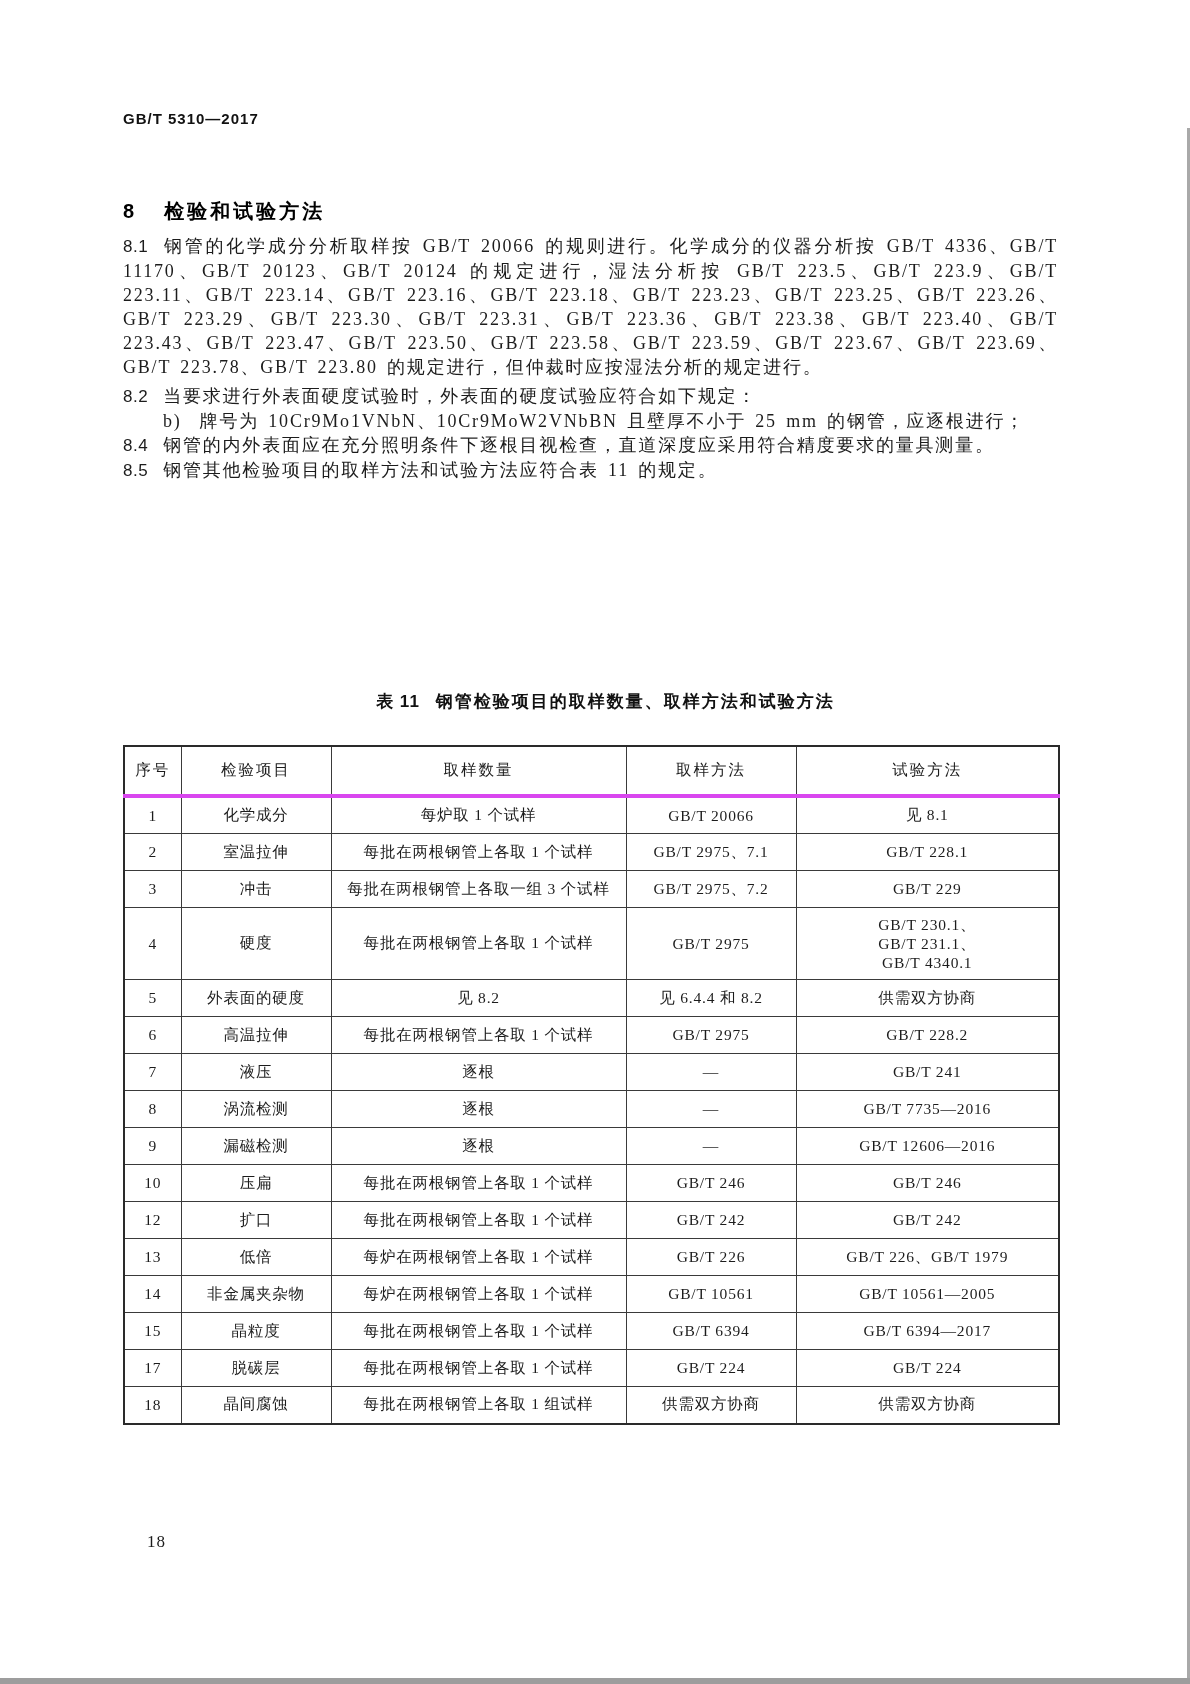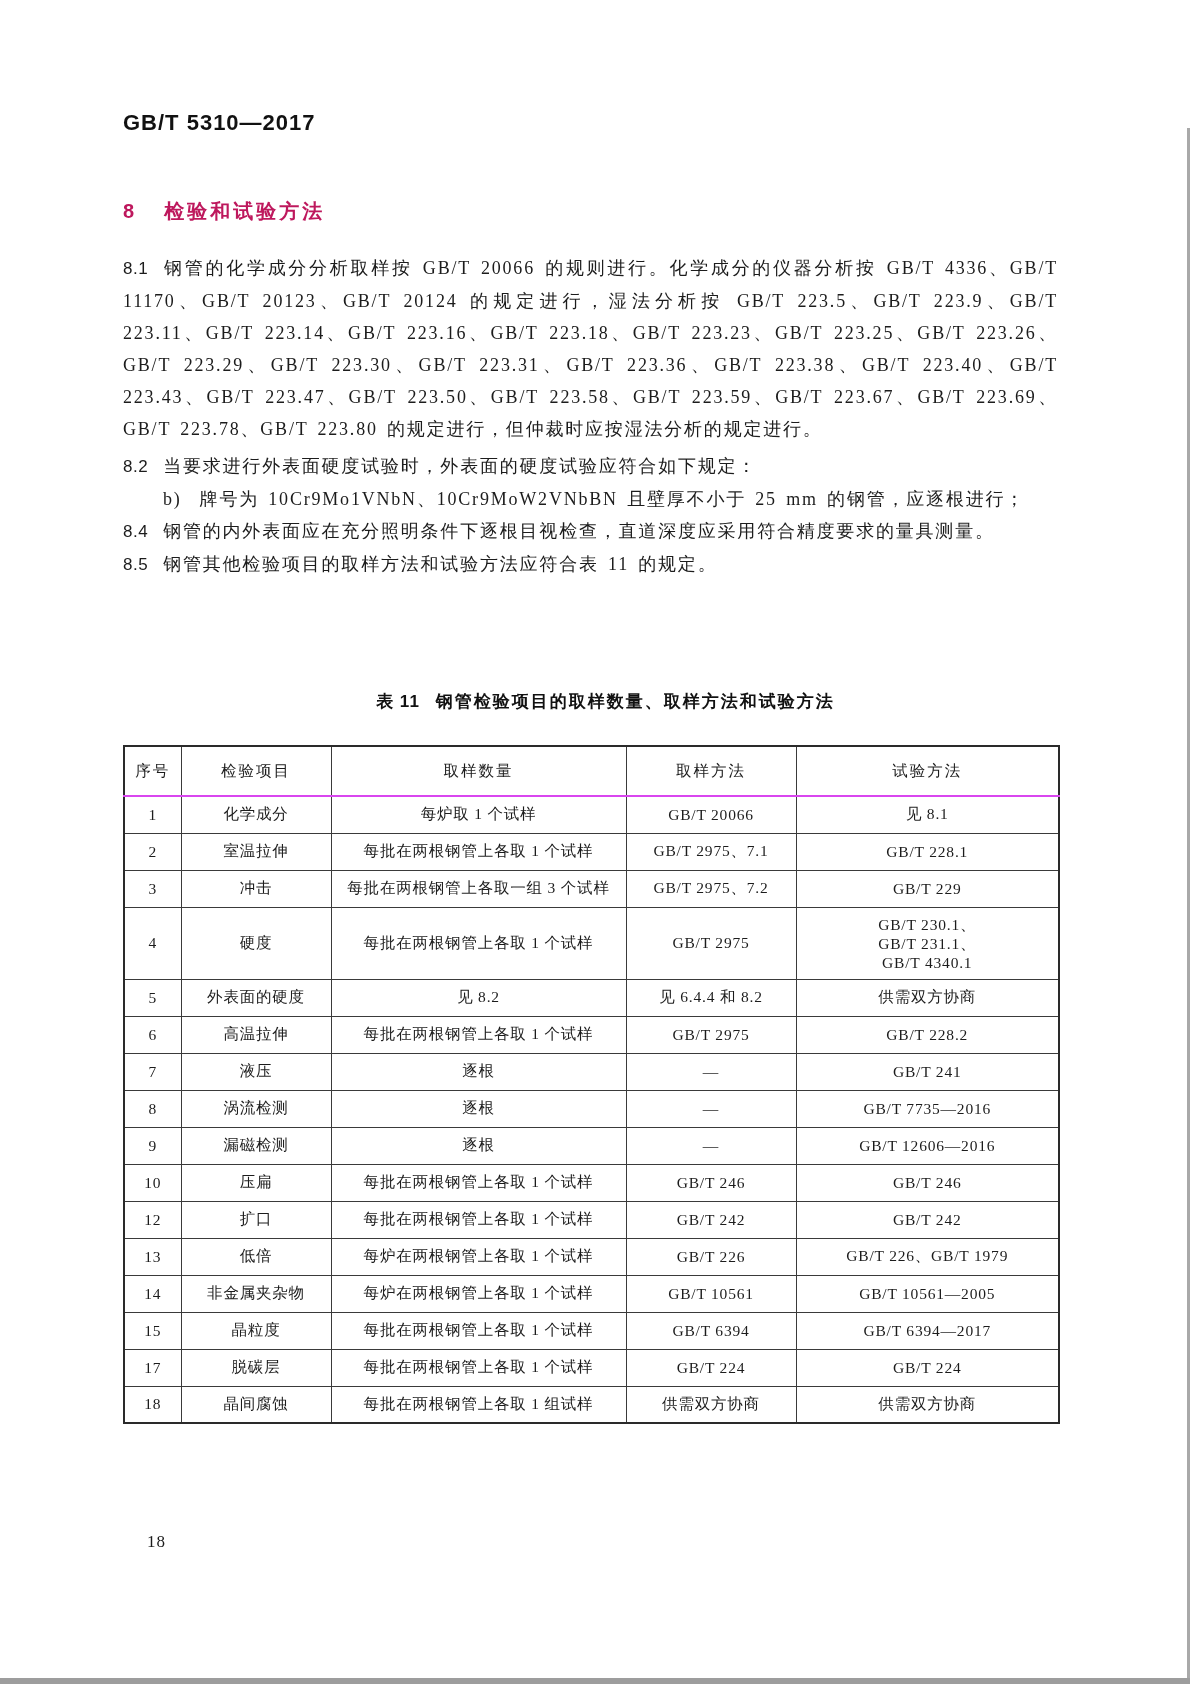--- a/index.html
+++ b/index.html
@@ -19,32 +19,32 @@
     position: absolute; right: 0; top: 128px; bottom: 0; width: 3px;
     background: #a9a9a9;
   }
   .scan-edge-bottom {
     position: absolute; left: 0; right: 0; bottom: 0; height: 6px;
     background: #9d9d9d;
   }
   .std-num {
     position: absolute; left: 123px; top: 110px;
     font-family: "Liberation Sans", "DejaVu Sans", sans-serif;
-    font-weight: bold; font-size: 22px; letter-spacing: 1px; color: #111;
+    font-weight: bold; font-size: 15px; letter-spacing: 1px; color: #111;
   }
   .sec-heading {
     position: absolute; left: 123px; top: 198px;
     font-family: "Liberation Sans", "DejaVu Sans", sans-serif;
-    font-weight: bold; font-size: 20px; color: #be185d;
+    font-weight: bold; font-size: 20px; color: #000000;
   }
   .sec-heading .sec-no { margin-right: 30px; }
   .sec-heading .sec-title { letter-spacing: 3px; }
   .body-text {
-    position: absolute; left: 123px; top: 252px; width: 935px;
-    font-size: 18px; line-height: 32px;
+    position: absolute; left: 123px; top: 234px; width: 935px;
+    font-size: 18px; line-height: 24px;
     letter-spacing: 1.8px; word-spacing: 3px;
   }
   p.clause { text-align: justify; }
   p.clause.spaced { margin-top: 5px; }
   .cnum {
     font-family: "Liberation Sans", "DejaVu Sans", sans-serif;
     letter-spacing: 0.5px; margin-right: 15px; font-size: 17px;
   }
   .list-item { padding-left: 40px; text-align: justify; }
   .li-label {
@@ -64,21 +64,21 @@
     font-size: 15.5px; letter-spacing: 0.8px; color: #1c1c1c;
     border: 2px solid #2a2a2a;
   }
   table.insp th, table.insp td {
     border: 1px solid #3a3a3a;
     text-align: center; vertical-align: middle;
     padding: 7px 4px;
   }
   table.insp thead th {
     height: 50px; font-weight: normal;
-    border-bottom: 2px solid #d946ef;
+    border-bottom: 4px solid #d946ef;
     letter-spacing: 2px;
   }
   table.insp tbody td { height: 37px; }
   table.insp td.multi { white-space: pre-line; line-height: 19px; }
   .page-number {
     position: absolute; left: 147px; top: 1532px;
     font-size: 17px; letter-spacing: 1px;
   }
 </style>
 </head>

